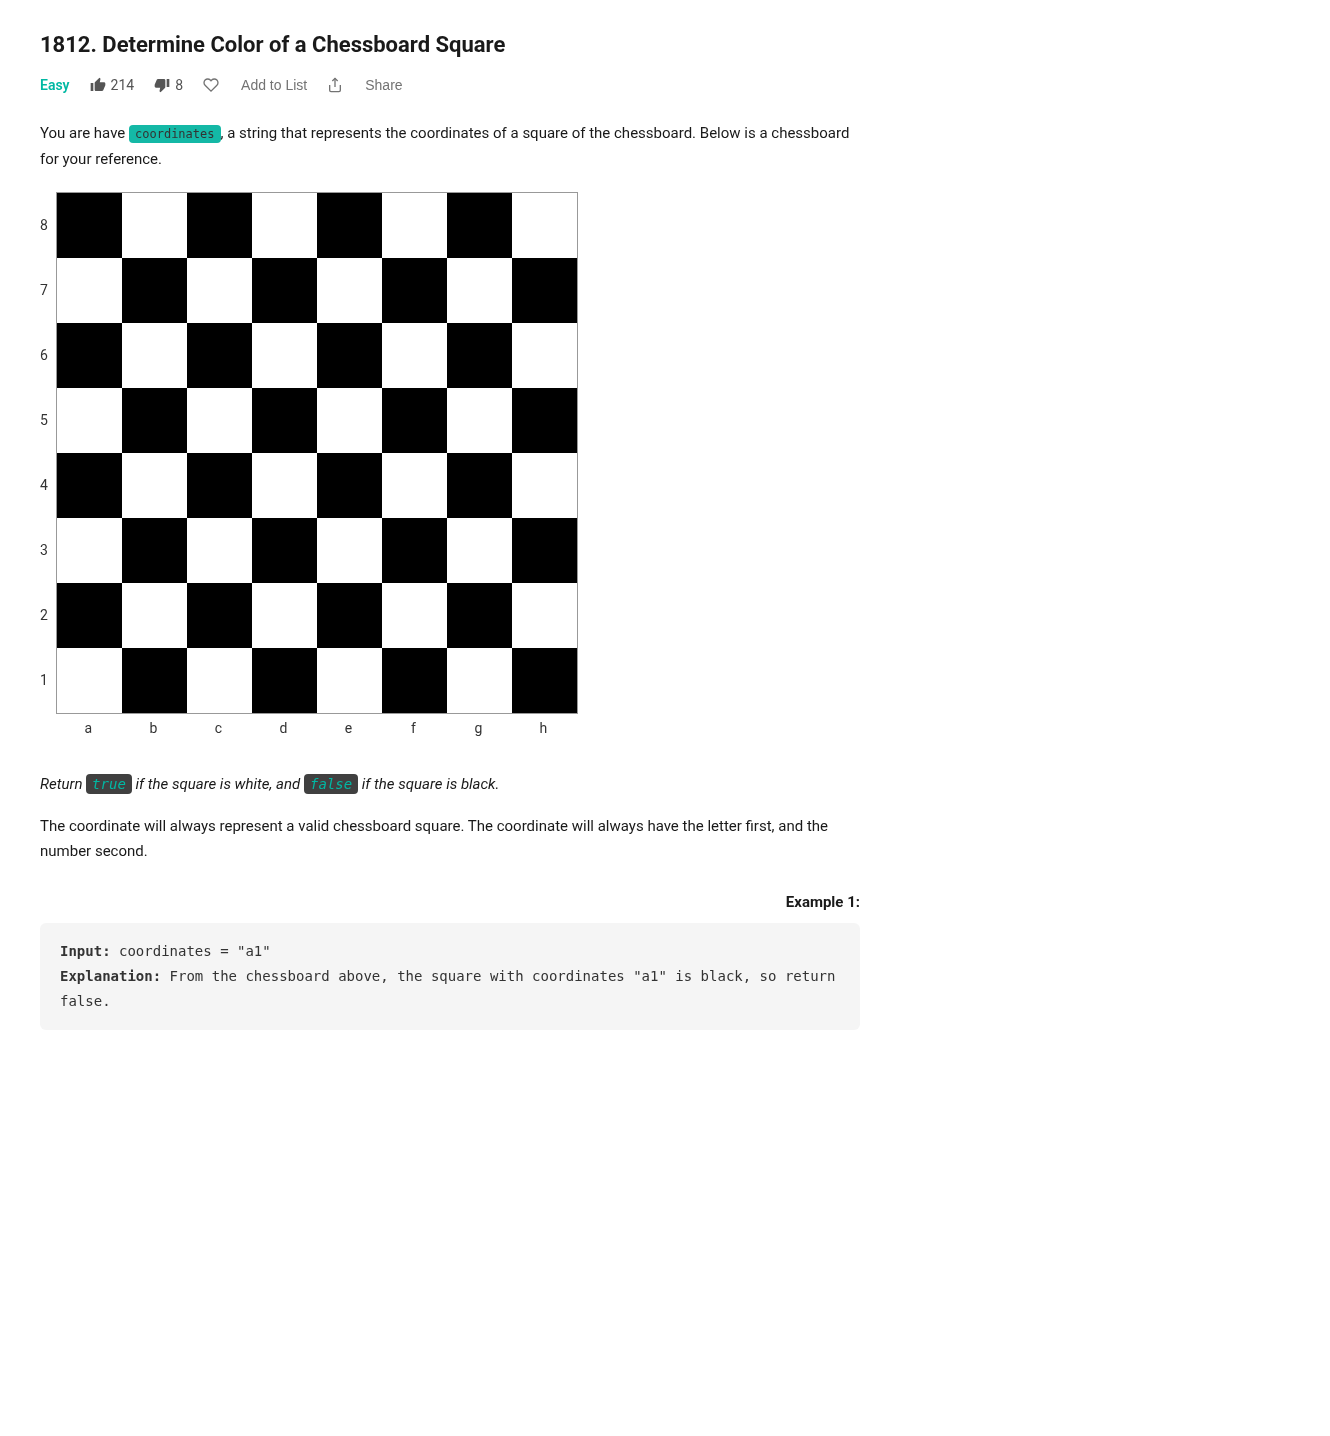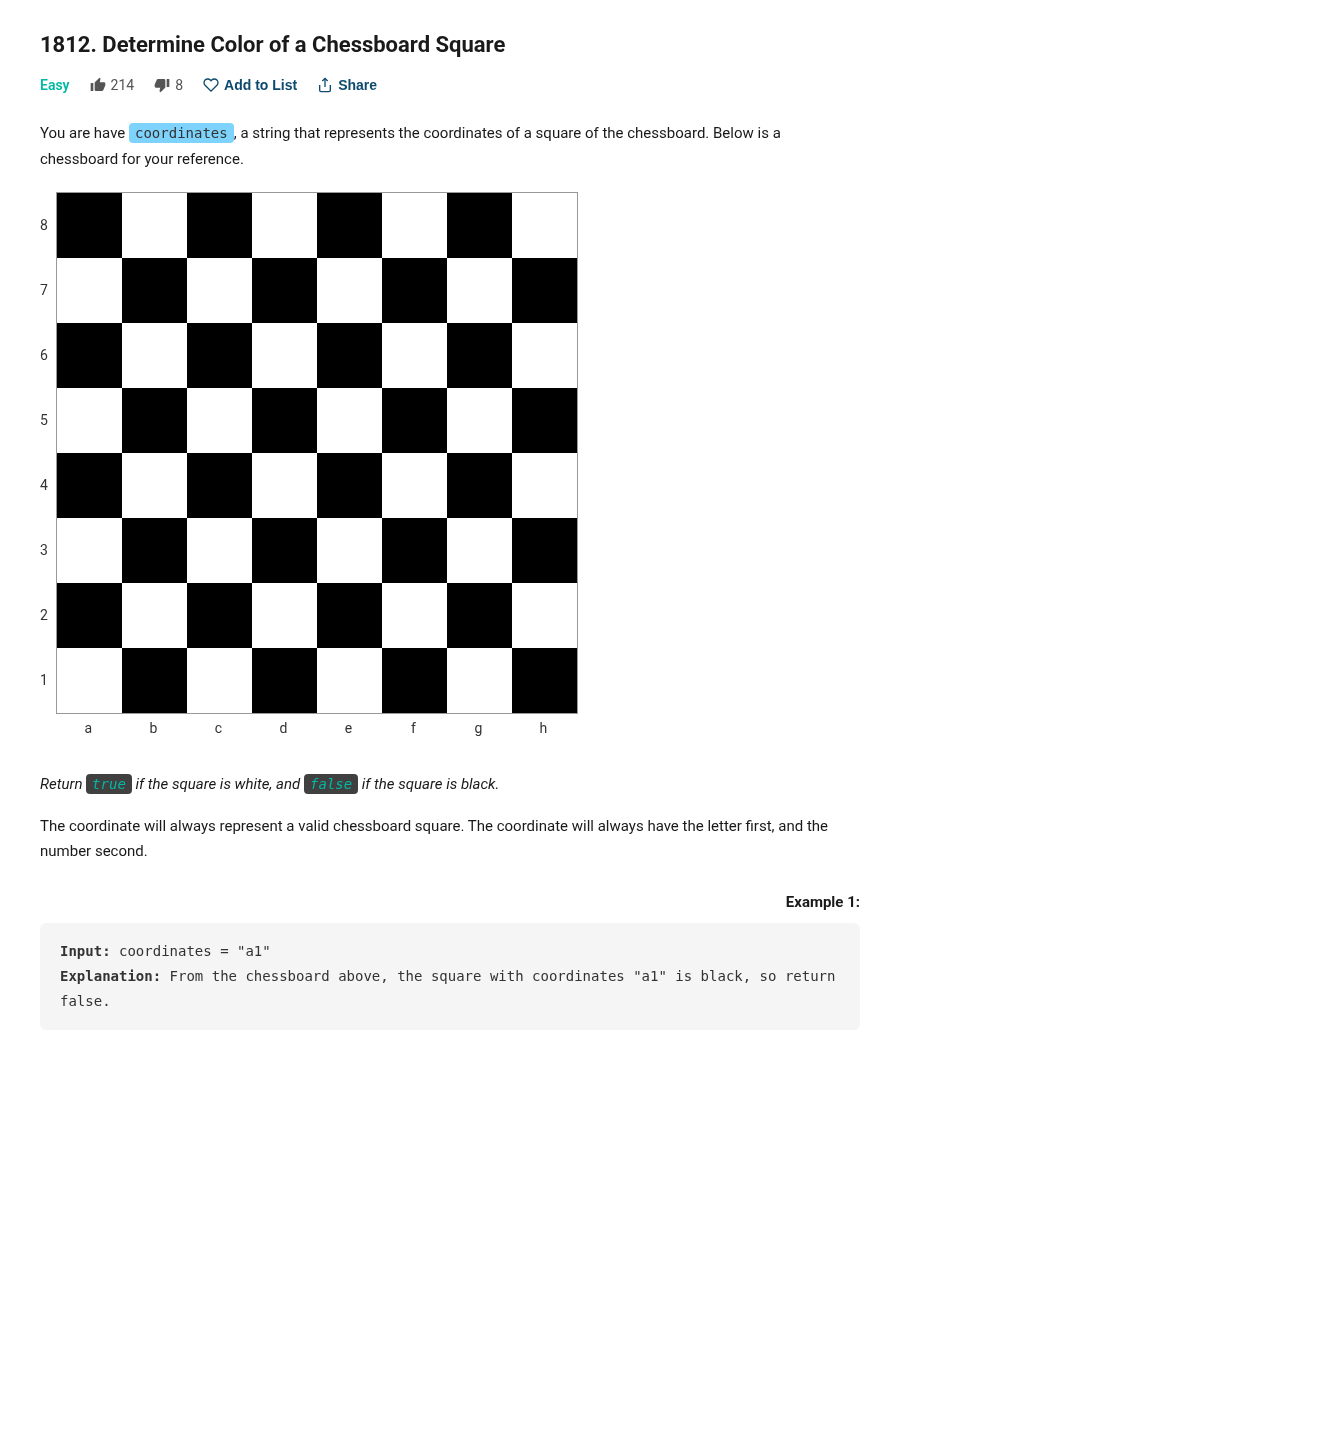--- a/index.html
+++ b/index.html
@@ -30,40 +30,39 @@
     .meta-item {
       display: flex;
       align-items: center;
       gap: 5px;
       color: #555;
     }
     .meta-item svg { width: 16px; height: 16px; fill: currentColor; }
     .action-btn {
       display: flex;
       align-items: center;
-      gap: 5px;
-      color: #0c4a6e;
+      gap: 22px;
+      color: #737373;
       background: none;
       border: none;
       cursor: pointer;
       font-size: 14px;
       padding: 0;
-      font-weight: bold;
     }
     .description {
       font-size: 15px;
       line-height: 1.7;
       margin-bottom: 20px;
     }
     code.inline {
-      background: #7dd3fc;
+      background: #14b8a6;
       border-radius: 4px;
       padding: 2px 6px;
       font-family: "SFMono-Regular", Consolas, monospace;
-      font-size: 14px;
+      font-size: 12px;
       color: #333;
     }
     code.green {
       background: #404040;
       border-radius: 4px;
       padding: 2px 6px;
       font-family: "SFMono-Regular", Consolas, monospace;
       font-size: 14px;
       color: #00b8a3;
     }

